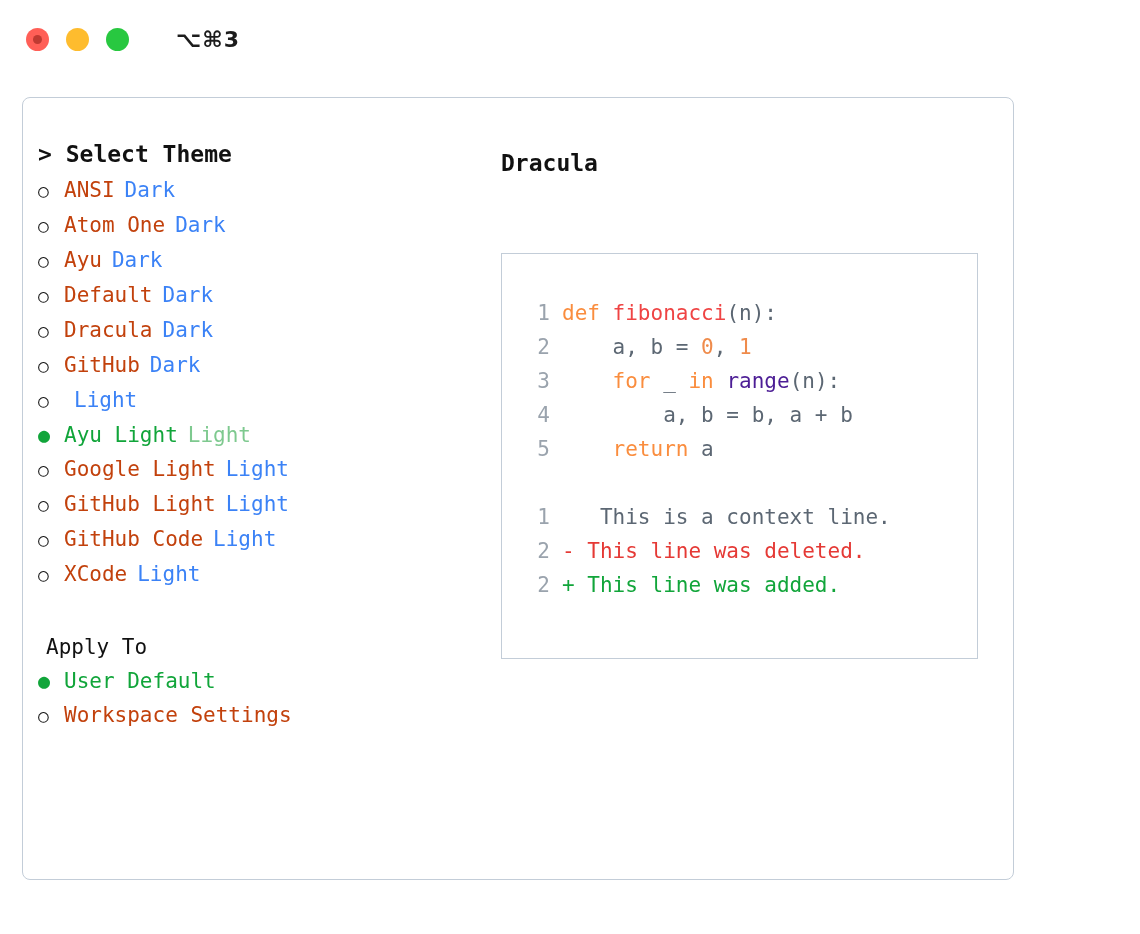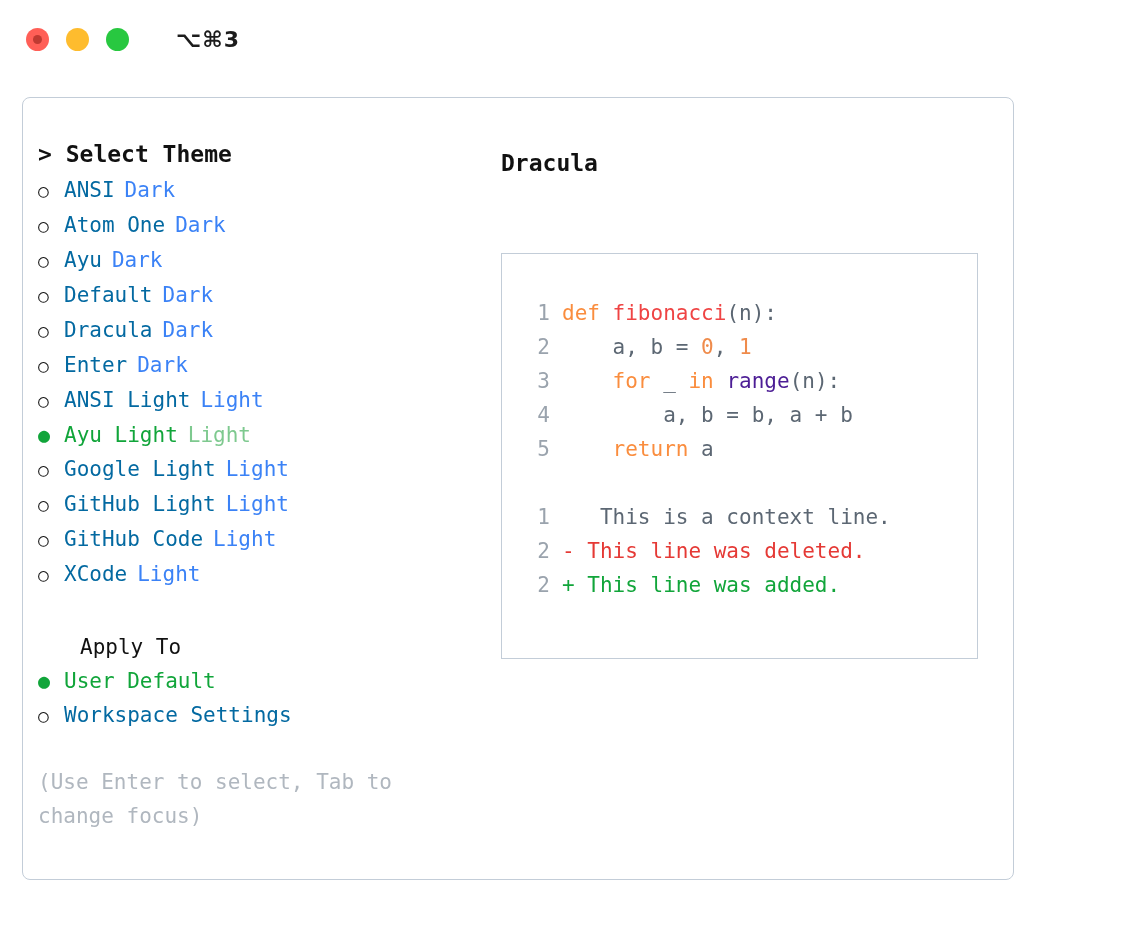--- a/index.html
+++ b/index.html
@@ -104,31 +104,31 @@
   .bullet {
     width: 26px;
     flex: none;
     color: #111111;
     font-size: 18px;
   }
   .bullet.sel {
     color: #11a53a;
     font-size: 20px;
   }
-  .label { color: #0369a1; }
+  .label { color: #c2410c; }
   .label.sel { color: #11a53a; }
   .variant {
     color: #3b82f6;
     margin-left: 10px;
   }
   .variant.sel { color: #7ec98f; }
 
   .apply-head {
     margin-top: 38px;
-    margin-left: 42px;
+    margin-left: 8px;
     font-size: 21px;
     color: #111111;
     line-height: 34px;
     white-space: pre;
   }
   .hint {
     margin-top: 32px;
     font-size: 21px;
     color: #b0b7bf;
     line-height: 34px;
@@ -187,36 +187,35 @@
   <div class="panel">
 
     <div class="left-col">
       <div class="section-head">&gt; Select Theme</div>
       <div class="theme-list" id="theme-list">
           <div class="row"><span class="bullet">○</span><span class="label">ANSI</span><span class="variant">Dark</span></div>
           <div class="row"><span class="bullet">○</span><span class="label">Atom One</span><span class="variant">Dark</span></div>
           <div class="row"><span class="bullet">○</span><span class="label">Ayu</span><span class="variant">Dark</span></div>
           <div class="row"><span class="bullet">○</span><span class="label">Default</span><span class="variant">Dark</span></div>
           <div class="row"><span class="bullet">○</span><span class="label">Dracula</span><span class="variant">Dark</span></div>
-          <div class="row"><span class="bullet">○</span><span class="label">Enter</span><span class="variant">Dark</span></div>
-          <div class="row"><span class="bullet">○</span><span class="label">ANSI Light</span><span class="variant">Light</span></div>
+          <div class="row"><span class="bullet">○</span><span class="label">GitHub</span><span class="variant">Dark</span></div>
+          <div class="row"><span class="bullet">○</span><span class="variant">Light</span></div>
           <div class="row"><span class="bullet sel">●</span><span class="label sel">Ayu Light</span><span class="variant sel">Light</span></div>
           <div class="row"><span class="bullet">○</span><span class="label">Google Light</span><span class="variant">Light</span></div>
           <div class="row"><span class="bullet">○</span><span class="label">GitHub Light</span><span class="variant">Light</span></div>
           <div class="row"><span class="bullet">○</span><span class="label">GitHub Code</span><span class="variant">Light</span></div>
           <div class="row"><span class="bullet">○</span><span class="label">XCode</span><span class="variant">Light</span></div>
         </div>
 
       <div class="apply-head">Apply To</div>
       <div class="apply-list" id="apply-list">
           <div class="row"><span class="bullet sel">●</span><span class="label sel">User Default</span></div>
           <div class="row"><span class="bullet">○</span><span class="label">Workspace Settings</span></div>
         </div>
 
-      <div class="hint">(Use Enter to select, Tab to change focus)</div>
     </div>
 
     <div class="right-col">
       <div class="section-head">Dracula</div>
     </div>
 
     <div class="preview-box">
       <div class="code" id="preview-code"><div class="cline"><span class="lno">1</span><span class="kw">def </span><span class="fn">fibonacci</span><span class="plain">(n):</span></div><div class="cline"><span class="lno">2</span><span class="ident">    a, b = </span><span class="num">0</span><span class="plain">, </span><span class="num">1</span></div><div class="cline"><span class="lno">3</span><span class="plain">    </span><span class="kw">for</span><span class="ident"> _ </span><span class="kw">in</span><span class="plain"> </span><span class="builtin">range</span><span class="plain">(n):</span></div><div class="cline"><span class="lno">4</span><span class="ident">        a, b = b, a + b</span></div><div class="cline"><span class="lno">5</span><span class="plain">    </span><span class="kw">return</span><span class="ident"> a</span></div><div class="spacer"></div><div class="cline"><span class="lno">1</span><span class="ctx">  </span><span class="ctx"> This is a context line.</span></div><div class="cline"><span class="lno">2</span><span class="del">- </span><span class="del">This line was deleted.</span></div><div class="cline"><span class="lno">2</span><span class="add">+ </span><span class="add">This line was added.</span></div></div>
     </div>
 

